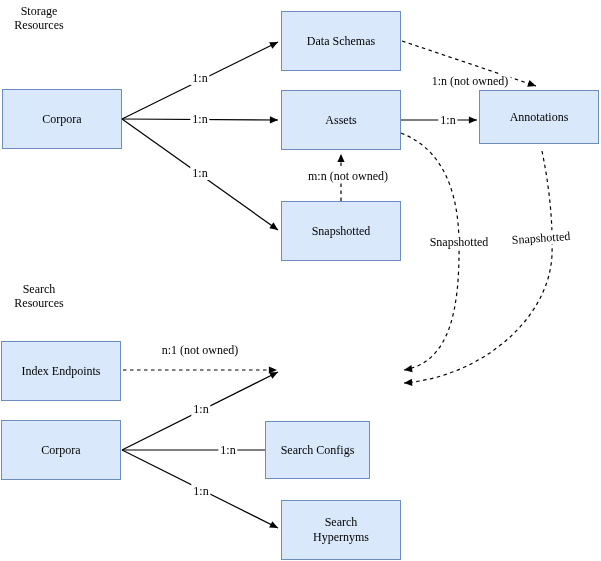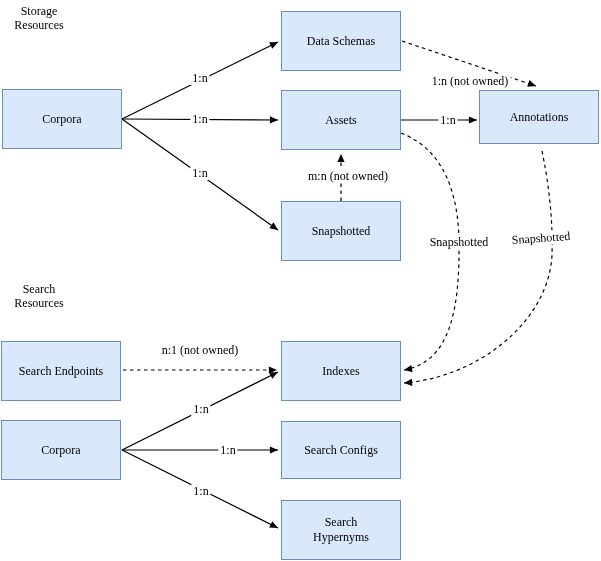--- a/index.html
+++ b/index.html
@@ -74,29 +74,26 @@
   <div class="node" style="left:281px;top:90px;width:120px;height:60px">
     <span>Assets</span>
   </div>
   <div class="node" style="left:479px;top:90px;width:120px;height:54px">
     <span>Annotations</span>
   </div>
   <div class="node" style="left:281px;top:201px;width:120px;height:60px">
     <span>Snapshotted</span>
   </div>
   <div class="node" style="left:1px;top:341px;width:120px;height:60px">
-    <span>Search Endpoints</span>
-  </div>
-  <div class="node" style="left:281px;top:341px;width:120px;height:60px">
-    <span>Indexes</span>
+    <span>Index Endpoints</span>
   </div>
   <div class="node" style="left:1px;top:420px;width:120px;height:60px">
     <span>Corpora</span>
   </div>
-  <div class="node" style="left:281px;top:421px;width:120px;height:58px">
+  <div class="node" style="left:265px;top:421px;width:105px;height:58px">
     <span>Search Configs</span>
   </div>
   <div class="node" style="left:281px;top:500px;width:120px;height:60px">
     <span>Search
 Hypernyms</span>
   </div>
 
   <div class="elabel" style="left:200px;top:78px">1:n</div>
   <div class="elabel" style="left:200px;top:119px">1:n</div>
   <div class="elabel" style="left:200px;top:173px">1:n</div>

